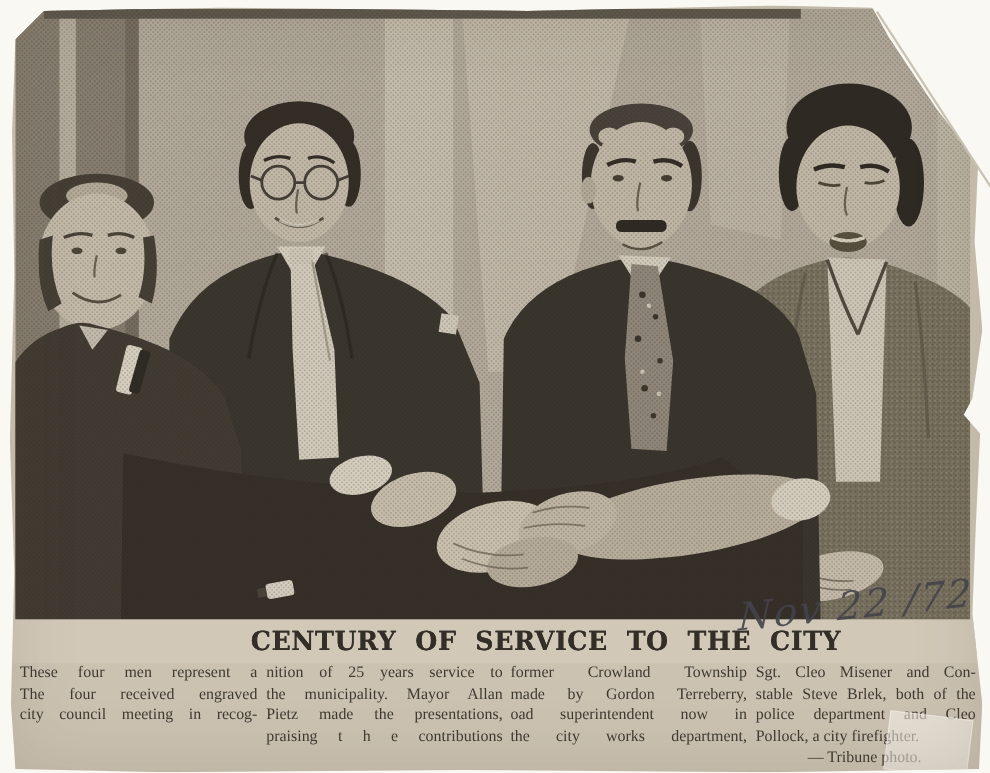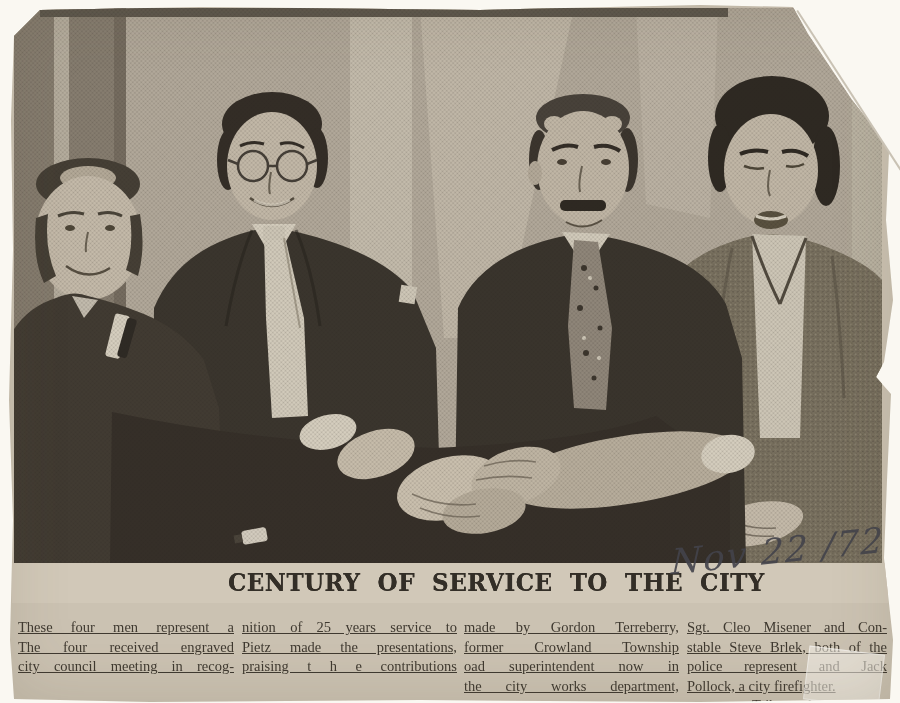--- a/index.html
+++ b/index.html
@@ -39,21 +39,21 @@
   .handwriting{
     position:absolute;left:672px;top:542px;
     font-family:"DejaVu Serif", serif;font-style:italic;font-size:35px;
     color:#43434b;letter-spacing:2px;white-space:nowrap;
     transform:rotate(-6deg) skewX(-8deg);transform-origin:left top;
     opacity:.9;
   }
 
   
   .caption{position:absolute;left:0;top:602px;width:900px;height:101px;color:#3f3930;font-size:14.5px;line-height:19.6px;}
-  .col{position:absolute;top:16px;text-decoration:underline;}
+  .col{position:absolute;top:0;}
   .col-1{left:18px;width:216px;}
   .col-2{left:242px;width:215px;}
   .col-3{left:464px;width:215px;}
   .col-4{left:687px;width:200px;}
   .cap-line{text-align:justify;text-align-last:justify;text-justify:inter-word;}
   .col-4 .cap-lines .cap-line:last-child{text-align-last:left;}
   .credit{text-align:center;padding-right:2px;}
 
   
   .tear-crease{
@@ -233,37 +233,38 @@
       <div class="col col-1">
         <div class="cap-lines">
             <div class="cap-line">These four men represent a</div>
             <div class="cap-line">The four received engraved</div>
             <div class="cap-line">city council meeting in recog-</div>
           </div>
       </div>
       <div class="col col-2">
         <div class="cap-lines">
             <div class="cap-line">nition of 25 years service to</div>
+            <div class="cap-line">the municipality. Mayor Allan</div>
             <div class="cap-line">Pietz made the presentations,</div>
             <div class="cap-line">praising t h e contributions</div>
           </div>
       </div>
       <div class="col col-3">
         <div class="cap-lines">
+            <div class="cap-line">former Crowland Township</div>
             <div class="cap-line">made by Gordon Terreberry,</div>
-            <div class="cap-line">former Crowland Township</div>
             <div class="cap-line">oad superintendent now in</div>
             <div class="cap-line">the city works department,</div>
           </div>
       </div>
       <div class="col col-4">
         <div class="cap-lines">
             <div class="cap-line">Sgt. Cleo Misener and Con-</div>
             <div class="cap-line">stable Steve Brlek, both of the</div>
-            <div class="cap-line">police represent and Jack</div>
+            <div class="cap-line">police department and Cleo</div>
             <div class="cap-line">Pollock, a city firefighter.</div>
           </div>
         <div class="credit">— Tribune photo.</div>
       </div>
     </div>
 
     <div class="edge-sliver"></div>
     <div class="tape-patch"></div>
     <div class="vignette"></div>
   </div>

